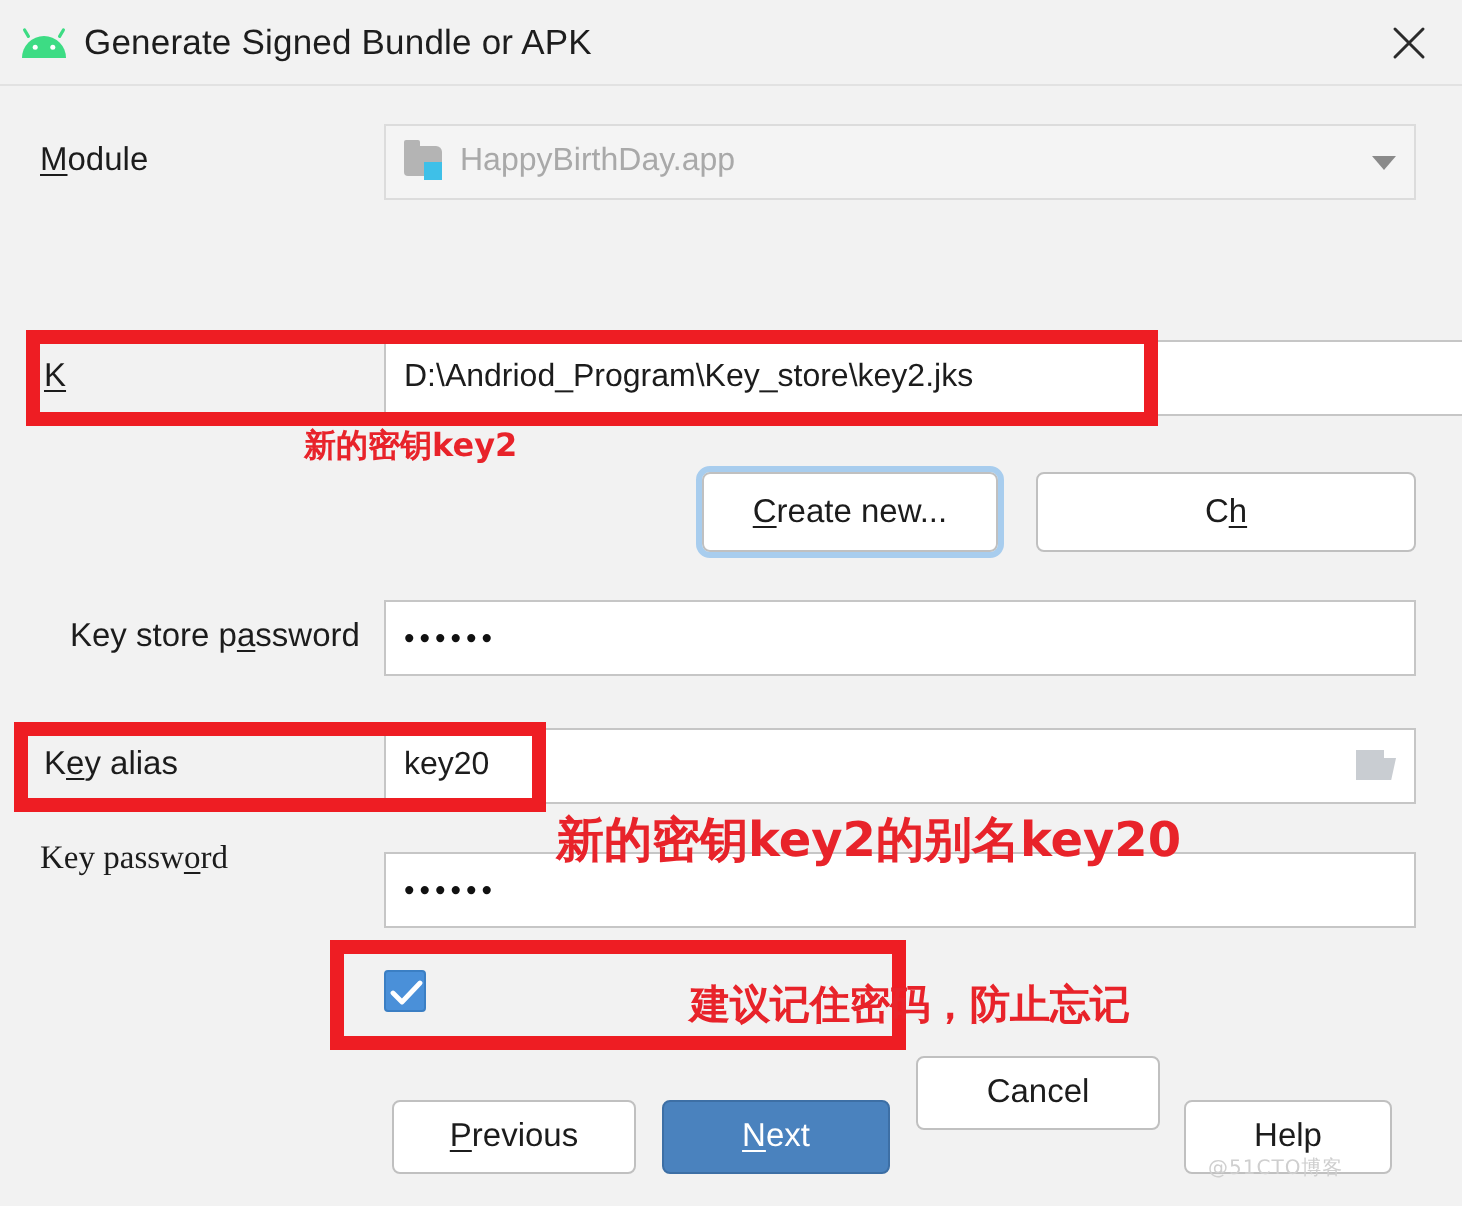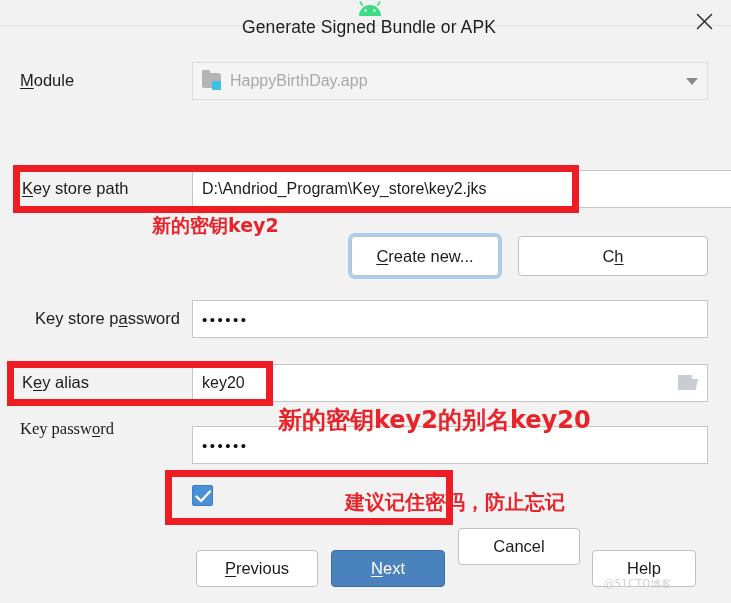--- a/index.html
+++ b/index.html
@@ -10,26 +10,25 @@
     background: #f2f2f2;
     font-family: "Liberation Sans", sans-serif;
     overflow: hidden;
     position: relative;
   }
 
   
   .titlebar {
     position: absolute;
     left: 0; top: 0;
-    width: 731px; height: 26px;
+    width: 731px; height: 43px;
     background: #f2f2f2;
     border-bottom: 1px solid #e2e2e2;
     display: flex;
     align-items: center;
-    flex-direction: column;
   }
   .android-icon {
     margin-left: 9px;
     width: 26px; height: 26px;
     display: flex; align-items: center; justify-content: center;
   }
   .title-text {
     margin-left: 7px;
     font-size: 17.5px;
     color: #1d1d1d;
@@ -188,21 +187,21 @@
   #redbox-remember{ left: 165px; top: 470px; width: 288px; height: 55px; }
 
   
   .ann {
     position: absolute;
     color: #e8232a;
     font-weight: bold;
     font-family: "DejaVu Sans", sans-serif;
     white-space: nowrap;
   }
-  #ann-key2    { left: 152px; top: 213px; font-size: 19px; }
+  #ann-key2    { left: 152px; top: 213px; font-size: 16px; }
   #ann-alias   { left: 278px; top: 404px; font-size: 24px; }
   #ann-remember{ left: 345px; top: 489px; font-size: 20px; }
 
   
   #watermark {
     position: absolute;
     left: 604px; top: 577px;
     font-size: 10px;
     color: #cfcfcf;
     font-family: "DejaVu Sans", sans-serif;
@@ -238,21 +237,20 @@
     <span class="f-tab"></span>
       <span class="f-back"></span>
       <span class="f-blue"></span>
   </span>
   <span class="combo-text">HappyBirthDay.app</span>
   <span class="combo-arrow"></span>
 </div>
 
 <div class="row lbl" id="lbl-kspath">
   <u>K</u>
-    <span>ey store path</span>
 </div>
 
 <div class="field" id="ks-path-field">
   <span>D:\Andriod_Program\Key_store\key2.jks</span>
 </div>
 
 <div class="btn focused" id="btn-create">
   <u>C</u>
     <span>reate new...</span>
 </div>

